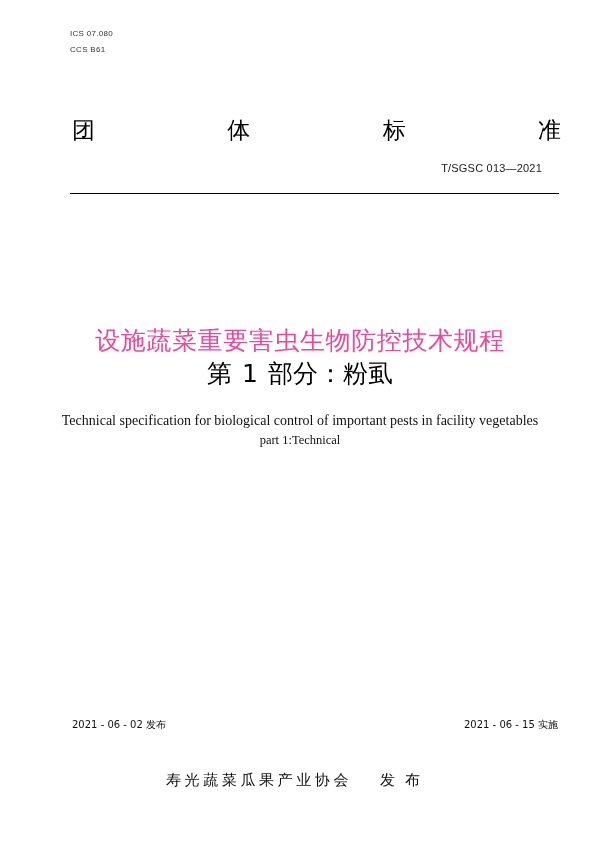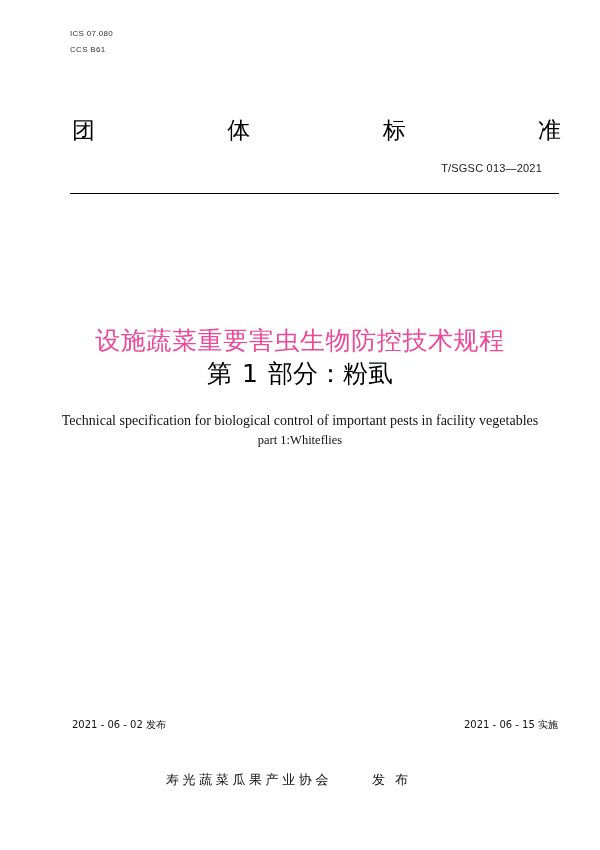--- a/index.html
+++ b/index.html
@@ -103,26 +103,25 @@
       line-height: 18px;
       color: #111111;
       font-family: "DejaVu Sans", "Liberation Sans", sans-serif;
     }
     #issue-date { left: 72px; }
     #impl-date { right: 42px; }
 
     .publisher-row {
       top: 770px;
       left: 166px;
-      font-size: 13px;
+      font-size: 15px;
       line-height: 20px;
       color: #111111;
       display: flex;
       align-items: center;
-      gap: 12px;
     }
     .publisher-name {
       letter-spacing: 3.6px;
     }
     .publisher-action {
       margin-left: 28px;
       letter-spacing: 10px;
     }
   </style>
 </head>
@@ -139,21 +138,21 @@
 </div>
 
 <div class="abs std-number">T/SGSC 013—2021</div>
 
 <div class="abs hrule"></div>
 
 <div class="abs title-cn">设施蔬菜重要害虫生物防控技术规程</div>
 <div class="abs subtitle-cn">第 1 部分：粉虱</div>
 
 <div class="abs title-en">Technical specification for biological control of important pests in facility vegetables</div>
-<div class="abs subtitle-en">part 1:Whiteflies</div>
+<div class="abs subtitle-en">part 1:Technical</div>
 
 <div class="abs date" id="issue-date">2021 - 06 - 02 发布</div>
 <div class="abs date" id="impl-date">2021 - 06 - 15 实施</div>
 
 <div class="abs publisher-row">
   <span class="publisher-name">寿光蔬菜瓜果产业协会</span>
   <span class="publisher-action">发布</span>
 </div>
 
 </body></html>

